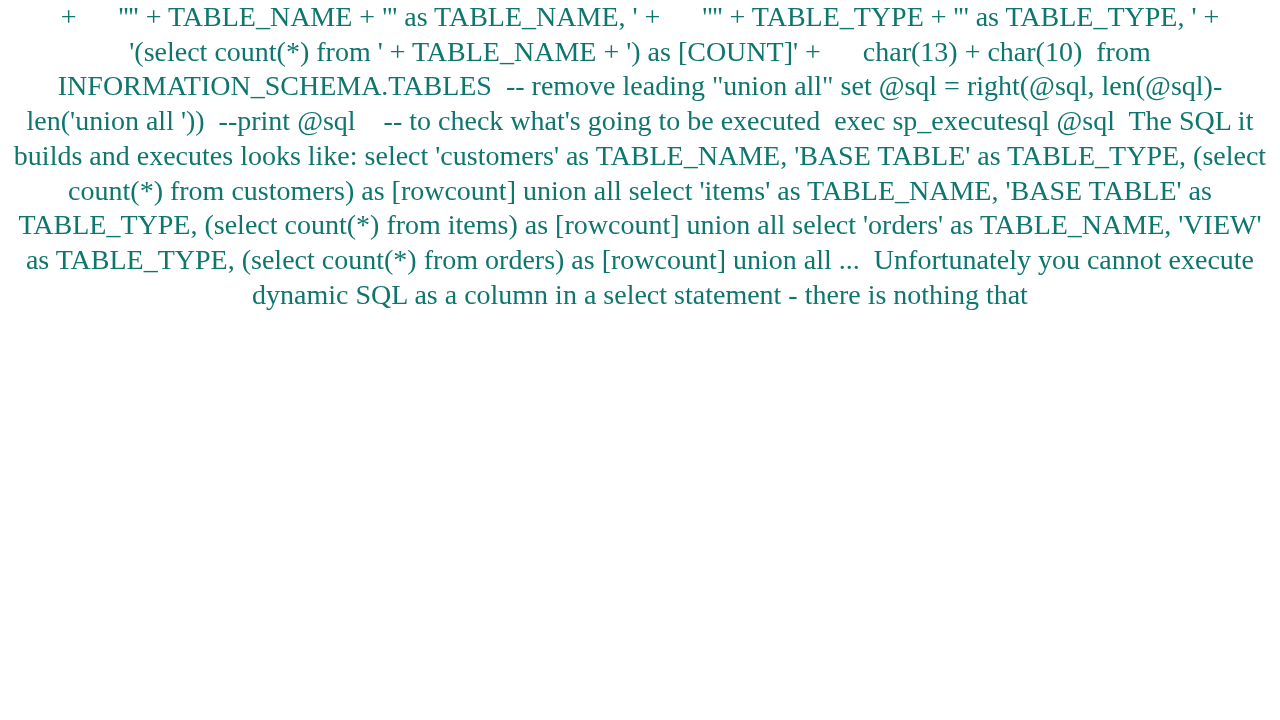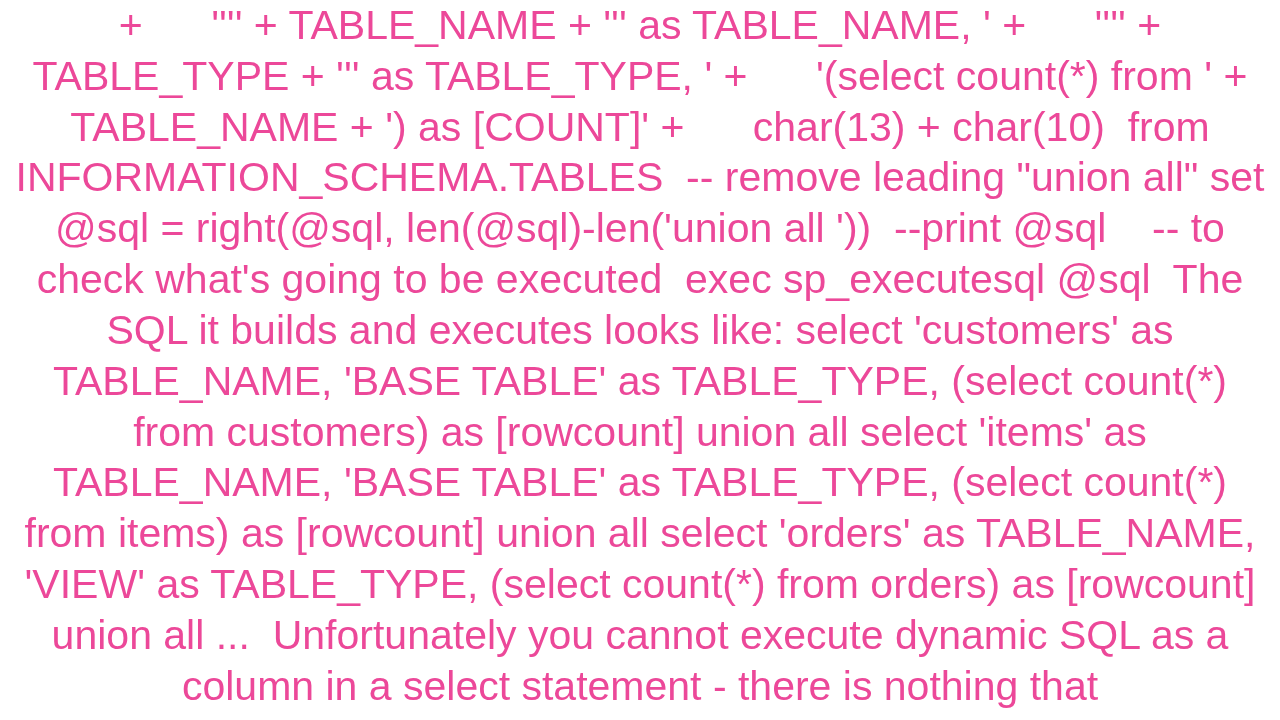--- a/index.html
+++ b/index.html
@@ -8,24 +8,24 @@
     width: 1280px;
     height: 720px;
     background: #ffffff;
     overflow: hidden;
   }
   .content {
     width: 1280px;
     height: 720px;
     box-sizing: border-box;
     padding: 0 8px;
-    font-family: Liberation Sans, sans-serif;
-    font-size: 41px;
+    font-family: Liberation Serif, serif;
+    font-size: 28px;
     line-height: 1.24;
-    color: #ec4899;
+    color: #0f766e;
     text-align: center;
     display: flex;
     flex-direction: column;
     justify-content: flex-start;
   }
   .content p {
     margin: 0;
     white-space: pre-wrap;
   }
 </style>

